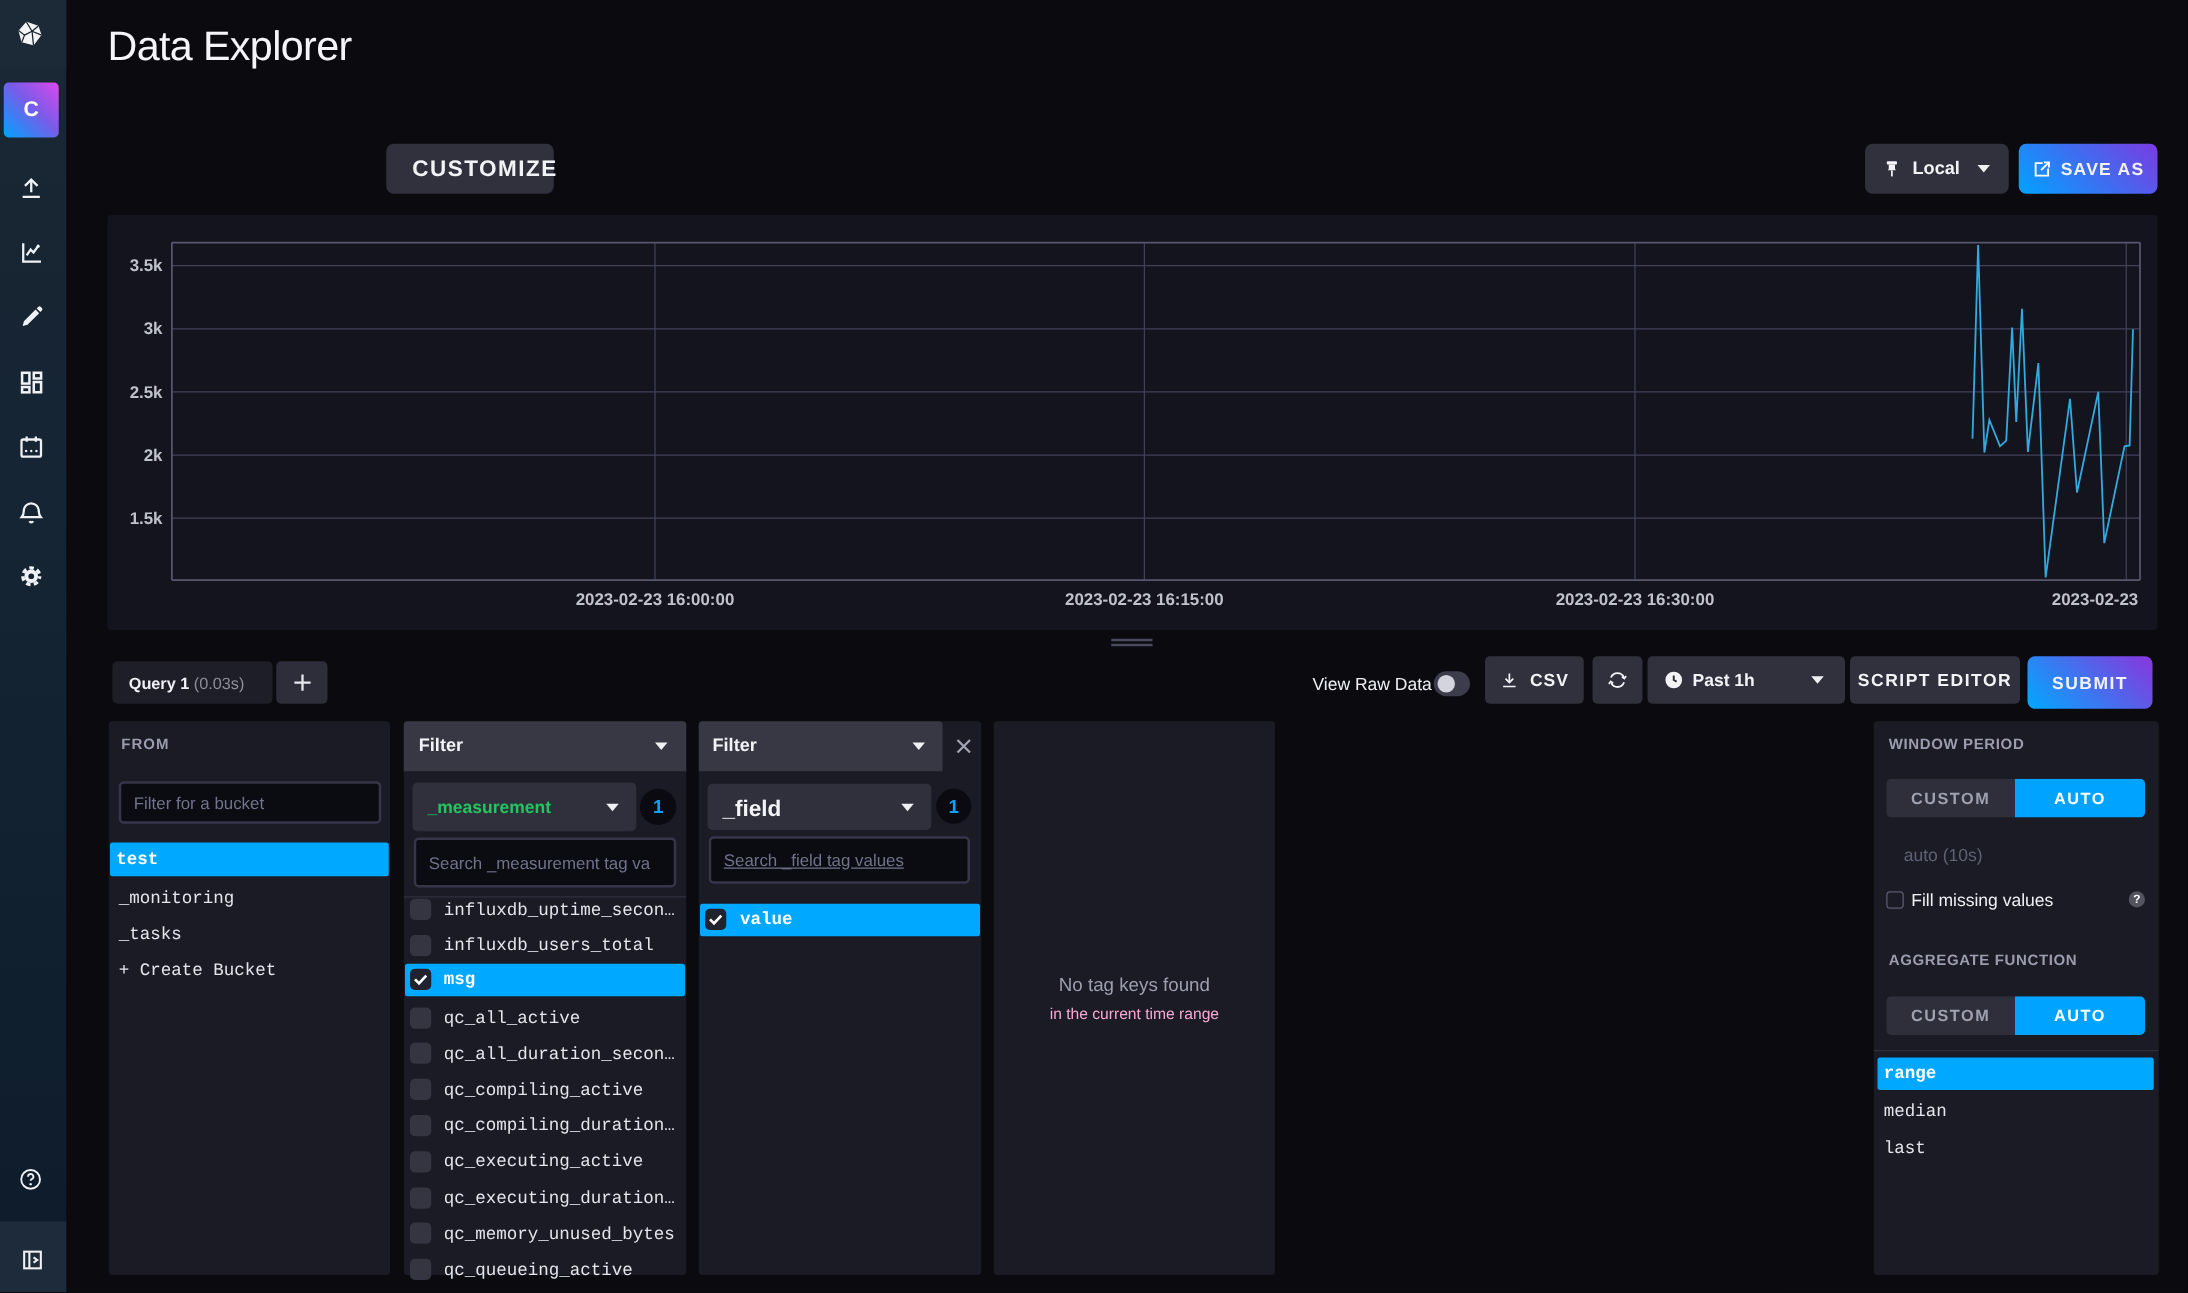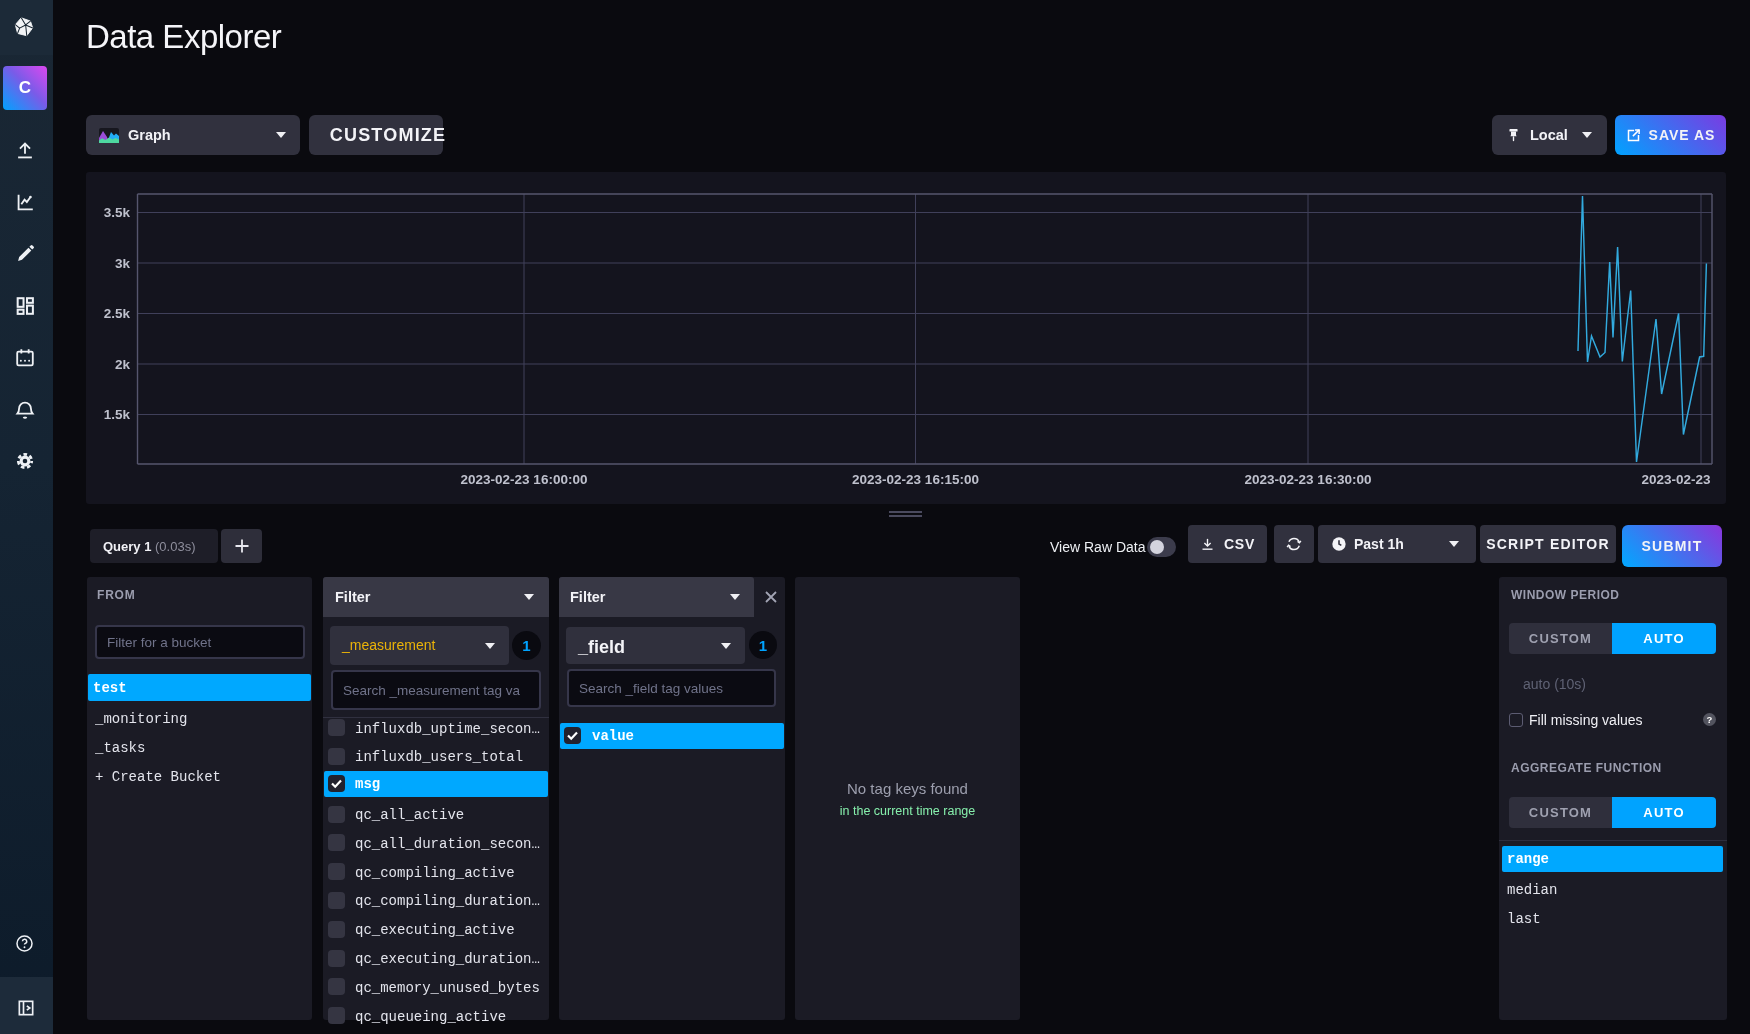--- a/index.html
+++ b/index.html
@@ -85,30 +85,20 @@
     <div class="abs" style="left:0;top:977px;width:53px;height:57px;background:#1d2b3a;"></div>
     <svg class="abs" style="left:16px;top:998px" width="20" height="20" viewBox="0 0 24 24" fill="none" stroke="#eef1f5" stroke-width="2">
       <rect x="4" y="4" width="16" height="16"></rect>
         <path d="M9 4 V20"></path>
         <path d="M13 9.5 L16.5 12 L13 14.5"></path>
     </svg>
   </div>
 
   <div class="abs" style="left:86px;top:18px;color:#f5f5f9;font-size:33px;font-weight:normal;letter-spacing:-0.5px;">Data Explorer</div>
 
-  <div class="btn" style="left:86px;top:115px;width:214px;height:40px;justify-content:flex-start;">
-    <svg style="margin-left:13px" width="20" height="15" viewBox="0 0 20 15">
-      <rect width="20" height="15" rx="2" fill="#17171f"></rect>
-      <path d="M0 15 V10 L4 3 L8 9 L10 15 Z" fill="#9a4dd8"></path>
-      <path d="M8 15 L12 4 L15 7.5 L17 5.5 L20 8 V15 Z" fill="#22adf6"></path>
-      <path d="M0 15 V12.5 L3 10.3 L6.5 12 L10 9.6 L13.5 11.6 L16.5 9.9 L20 11.6 V15 Z" fill="#4ed8a0"></path>
-    </svg>
-    <span style="margin-left:9px;font-size:14.5px;">Graph</span>
-    <div class="caret" style="position:absolute;right:14px;top:17px;"></div>
-  </div>
   <div class="btn" style="left:309px;top:115px;width:134px;height:40px;font-size:18px;letter-spacing:1.2px;padding-left:15px;">
     <svg width="17" height="17" viewBox="0 0 24 24" style="margin-right:9px">
       <circle cx="12" cy="12" r="6.2" fill="#f3f3f7"></circle>
       <circle cx="12" cy="12" r="7.2" fill="none" stroke="#f3f3f7" stroke-width="3.2" stroke-dasharray="3.7 2.76" stroke-dashoffset="1.5"></circle>
       <circle cx="12" cy="12" r="2.4" fill="#31313e"></circle>
     </svg>
     CUSTOMIZE
   </div>
   <div class="btn" style="left:1492px;top:115px;width:115px;height:40px;justify-content:flex-start;">
     <svg style="margin-left:14px" width="15" height="16" viewBox="0 0 24 24" fill="#f3f3f7">
@@ -217,21 +207,21 @@
     <div class="row mono" style="left:8px;top:157px;height:27px;">_tasks</div>
     <div class="row mono" style="left:8px;top:186px;height:27px;">+ Create Bucket</div>
   </div>
 
   <div class="panel" style="left:323px;width:226px;">
     <div class="abs" style="left:0;top:0;width:226px;height:40px;background:#383845;border-radius:3px 3px 0 0;">
       <span style="position:absolute;left:12px;top:12px;color:#f3f3f7;font-size:14.5px;font-weight:bold;">Filter</span>
       <div class="caret" style="position:absolute;right:15px;top:17px;"></div>
     </div>
     <div class="abs" style="left:7px;top:49px;width:179px;height:39px;background:#30303d;border-radius:4px;">
-      <span style="position:absolute;left:12px;top:11px;color:#eab308;font-size:14px;font-weight:normal;">_measurement</span>
+      <span style="position:absolute;left:12px;top:11px;color:#22c55e;font-size:14px;font-weight:bold;">_measurement</span>
       <div class="caret" style="position:absolute;right:14px;top:17px;"></div>
     </div>
     <div class="abs" style="left:189px;top:54px;width:29px;height:29px;border-radius:50%;background:#0a0a10;color:#00a3ff;font-weight:bold;font-size:15px;display:flex;align-items:center;justify-content:center;">1</div>
     <div class="input" style="left:8px;top:93px;width:210px;height:40px;">Search _measurement tag va</div>
     <div class="abs" style="left:0;top:140px;width:226px;border-top:1px solid #30303f;"></div>
 
     <div class="chk" style="left:5px;top:142px;"></div>
       <div class="row mono" style="left:32px;top:138px;height:27px;">influxdb_uptime_secon…</div>
     <div class="chk" style="left:5px;top:171px;"></div>
       <div class="row mono" style="left:32px;top:166px;height:27px;">influxdb_users_total</div>
@@ -264,31 +254,31 @@
       <div class="caret" style="position:absolute;right:14px;top:17px;"></div>
     </div>
     <svg class="abs" style="left:205px;top:13px" width="14" height="14" viewBox="0 0 14 14" stroke="#a2a4b4" stroke-width="1.8">
         <path d="M2 2 L12 12 M12 2 L2 12"></path>
       </svg>
     <div class="abs" style="left:7px;top:50px;width:179px;height:37px;background:#30303d;border-radius:4px;">
       <span style="position:absolute;left:12px;top:10px;color:#f3f3f7;font-size:18px;font-weight:bold;">_field</span>
       <div class="caret" style="position:absolute;right:14px;top:16px;"></div>
     </div>
     <div class="abs" style="left:190px;top:54px;width:28px;height:28px;border-radius:50%;background:#0a0a10;color:#00a3ff;font-weight:bold;font-size:15px;display:flex;align-items:center;justify-content:center;">1</div>
-    <div class="input" style="left:8px;top:92px;width:209px;height:38px;">Search _field tag values</div>
+    <div class="input" style="left:8px;top:92px;width:209px;height:38px;text-decoration:underline;">Search _field tag values</div>
     <div class="row sel" style="left:1px;top:146px;width:224px;height:26px;"></div>
     <div class="chk" style="left:5px;top:150px;background:#22222e;"><svg width="17" height="17" viewBox="0 0 17 17" fill="none" stroke="#fff" stroke-width="2.2">
           <path d="M4 8.5 L7.2 11.7 L13 5.5"></path>
         </svg></div>
     <div class="row mono" style="left:33px;top:147px;height:24px;color:#fff;font-weight:bold;">value</div>
   </div>
 
   <div class="panel" style="left:795px;width:225px;">
     <div class="abs" style="left:0;top:203px;width:225px;text-align:center;color:#9d9fae;font-size:15px;">No tag keys found</div>
-    <div class="abs" style="left:0;top:227px;width:225px;text-align:center;color:#86efac;font-size:12.5px;">in the current time range</div>
+    <div class="abs" style="left:0;top:227px;width:225px;text-align:center;color:#f9a8d4;font-size:12.5px;">in the current time range</div>
   </div>
 
   <div class="panel" style="left:1499px;width:228px;">
     <div class="plabel" style="left:12px;top:11px;letter-spacing:.5px;">WINDOW PERIOD</div>
     <div class="abs" style="left:10px;top:46px;width:207px;height:31px;border-radius:4px;overflow:hidden;display:flex;">
       <div style="width:103px;background:#2f2f3c;color:#9fa1b0;font-weight:bold;font-size:13px;letter-spacing:1.2px;display:flex;align-items:center;justify-content:center;">CUSTOM</div>
       <div style="width:104px;background:#00a3ff;color:#fff;font-weight:bold;font-size:13px;letter-spacing:1.2px;display:flex;align-items:center;justify-content:center;">AUTO</div>
     </div>
     <div class="abs" style="left:24px;top:99px;color:#5f6274;font-size:14px;">auto (10s)</div>
     <div class="abs" style="left:10px;top:136px;width:14px;height:14px;border:1.5px solid #5c5c72;border-radius:3px;"></div>

